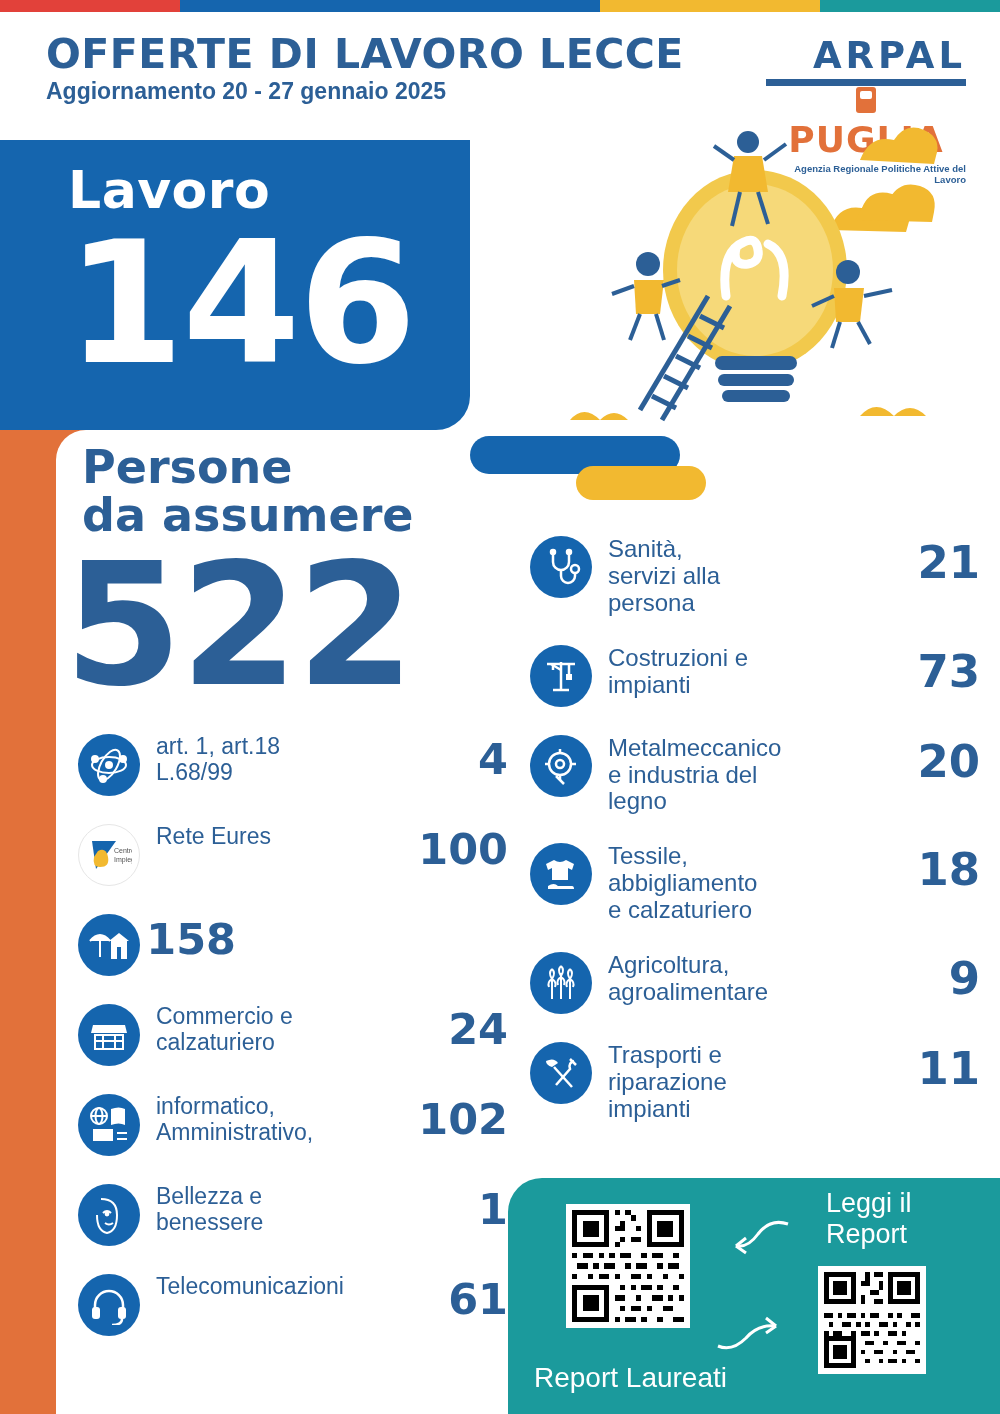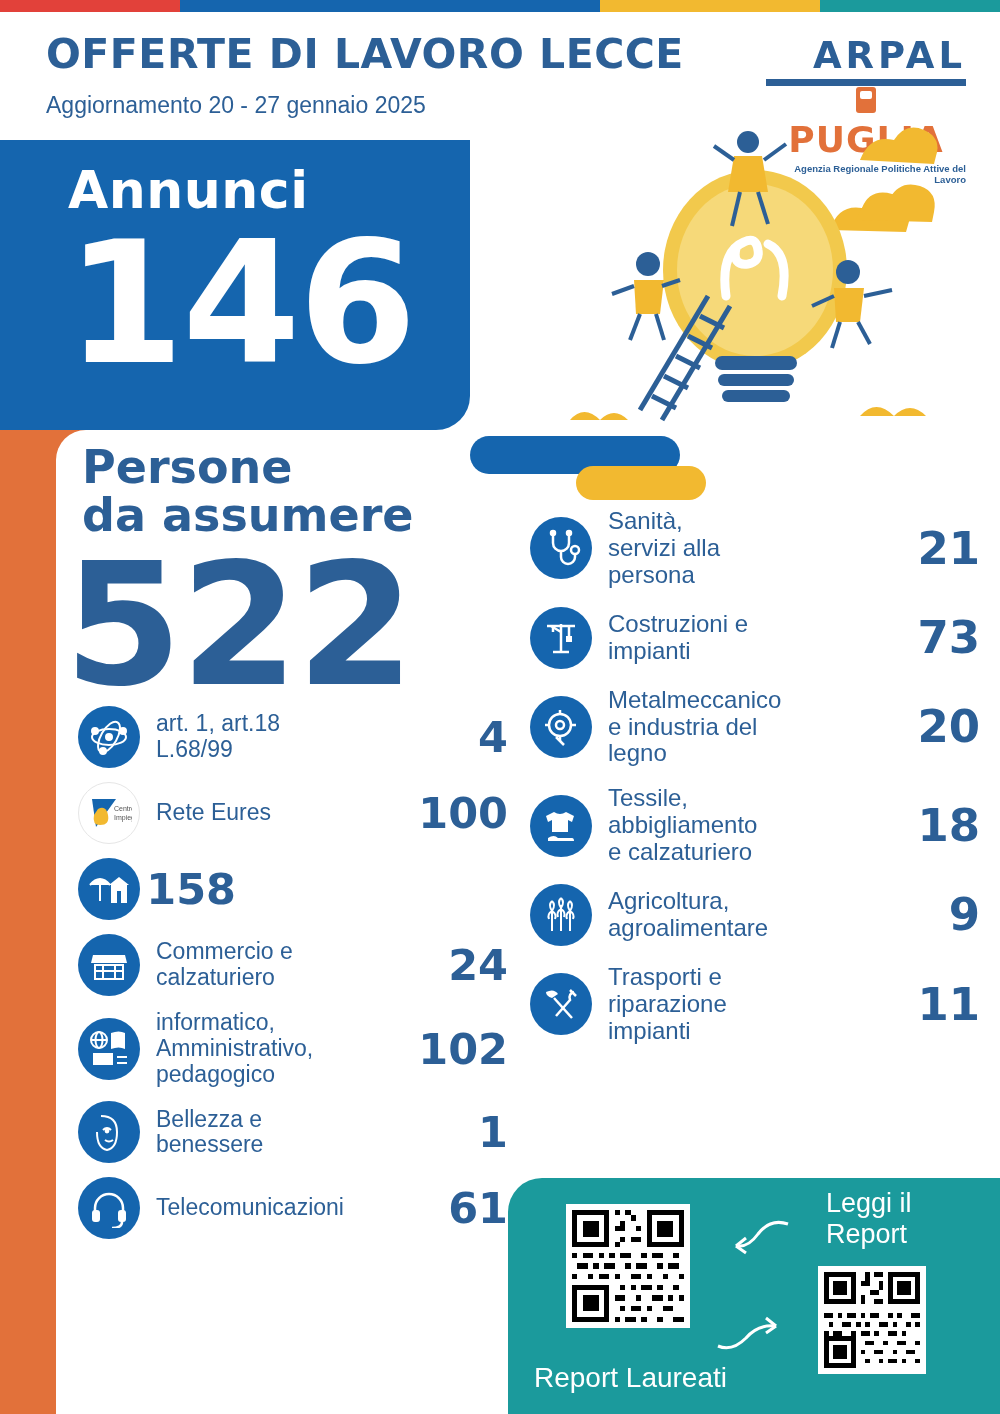--- a/index.html
+++ b/index.html
@@ -19,21 +19,21 @@
   
   .orange-band { position: absolute; left: 0; top: 430px; width: 182px; height: 984px; background: #e2713a; }
   .white-cover { position: absolute; left: 56px; top: 430px; width: 450px; height: 984px; background: #ffffff; border-top-left-radius: 30px; }
 
   
   .header { position: absolute; left: 46px; top: 30px; }
   .title {
     font-size: 41px; font-weight: bold; color: #2c5f96; letter-spacing: 0.5px;
     font-family: "DejaVu Sans", sans-serif;
   }
-  .subtitle { font-size: 23px; color: #2c5f96; margin-top: 14px; }
+  .subtitle { font-size: 23px; color: #2c5f96; margin-top: 0; font-weight: bold; }
 
   
   .logo { position: absolute; right: 30px; top: 34px; width: 200px; text-align: right; }
   .logo .arpal { font-size: 37px; font-weight: bold; color: #2c5f96; letter-spacing: 4px; font-family: "DejaVu Sans", sans-serif; }
   .logo .bar { height: 7px; background: #2c5f96; margin: 2px 0 1px 0; }
   .logo .puglia-row { display: flex; align-items: center; justify-content: center; gap: 6px; flex-direction: column; }
   .logo .crest { width: 20px; height: 26px; background: #e2713a; border-radius: 3px; position: relative; }
   .logo .crest:after { content: ""; position: absolute; left: 4px; top: 4px; width: 12px; height: 8px; background: #fff; border-radius: 2px; }
   .logo .puglia { font-size: 36px; font-weight: bold; color: #e2713a; letter-spacing: 1px; font-family: "DejaVu Sans", sans-serif; }
   .logo .agenzia { font-size: 9.5px; font-weight: bold; color: #2c5f96; margin-top: 3px; }
@@ -66,21 +66,21 @@
   .illus { position: absolute; left: 530px; top: 120px; width: 450px; height: 320px; }
 
   
   .pill-blue { position: absolute; left: 470px; top: 436px; width: 210px; height: 38px; background: #1565ae; border-radius: 19px; }
   .pill-yellow { position: absolute; left: 576px; top: 466px; width: 130px; height: 34px; background: #f2b930; border-radius: 17px; }
 
   
   .list-left { position: absolute; left: 78px; top: 706px; width: 430px; }
   .list-right { position: absolute; left: 530px; top: 508px; width: 450px; }
 
-  .row { display: flex; align-items: center; margin-bottom: 14px; }
+  .row { display: flex; margin-bottom: 14px; margin-top: 28px; }
   .row .icon-circle {
     width: 62px; height: 62px; border-radius: 50%; background: #1565ae;
     flex: 0 0 62px; display: flex; align-items: center; justify-content: center;
   }
   .row .icon-circle.white { background: #ffffff; border: 1px solid #e6e6e6; }
   .row .lbl {
     flex: 1 1 auto; padding-left: 16px; font-size: 23px; color: #2c5f96; line-height: 1.12;
   }
   .row .val {
     flex: 0 0 auto; font-size: 43px; font-weight: bold; color: #2c5f96;
@@ -188,21 +188,21 @@
         <path d="M310 202 l-8 26" stroke="#2c5f96" stroke-width="4" fill="none"></path>
         <path d="M328 202 l12 22" stroke="#2c5f96" stroke-width="4" fill="none"></path>
       </g>
 
       <path d="M40 300 q14 -16 30 0 q14 -14 28 0 z" fill="#f2b930"></path>
       <path d="M330 296 q16 -18 34 0 q16 -16 32 0 z" fill="#f2b930"></path>
     </svg>
   </div>
 
   <div class="annunci-panel"></div>
-  <div class="annunci-label">Annunci</div>
+  <div class="annunci-label">Lavoro</div>
   <div class="annunci-value">146</div>
 
   <div class="pill-blue"></div>
   <div class="pill-yellow"></div>
 
   <div class="persone-label">
     <div>Persone</div>
     <div>da assumere</div>
   </div>
   <div class="persone-value">522</div>
@@ -281,21 +281,20 @@
           <line x1="4" y1="11" x2="20" y2="11"></line>
           <path d="M24 4 q8 -3 14 0 v16 q-6 -3 -14 0 z" fill="#fff" stroke="none"></path>
           <rect x="6" y="24" width="20" height="12" fill="#fff" stroke="none"></rect>
           <line x1="30" y1="28" x2="40" y2="28"></line>
           <line x1="30" y1="34" x2="40" y2="34"></line>
         </svg>
       </div>
       <div class="lbl">
         <div>informatico,</div>
         <div>Amministrativo,</div>
-        <div>pedagogico</div>
       </div>
       <div class="val">102</div>
     </div>
 
     <div class="row">
       <div class="icon-circle">
         <svg width="40" height="40" viewBox="0 0 40 40" stroke="#fff" fill="none" stroke-width="2">
           <path d="M12 4 q16 0 16 16 q0 16 -10 18 q-10 -2 -10 -18"></path>
           <path d="M14 18 q4 -4 8 0"></path>
           <circle cx="18" cy="19" r="1.4" fill="#fff"></circle>

